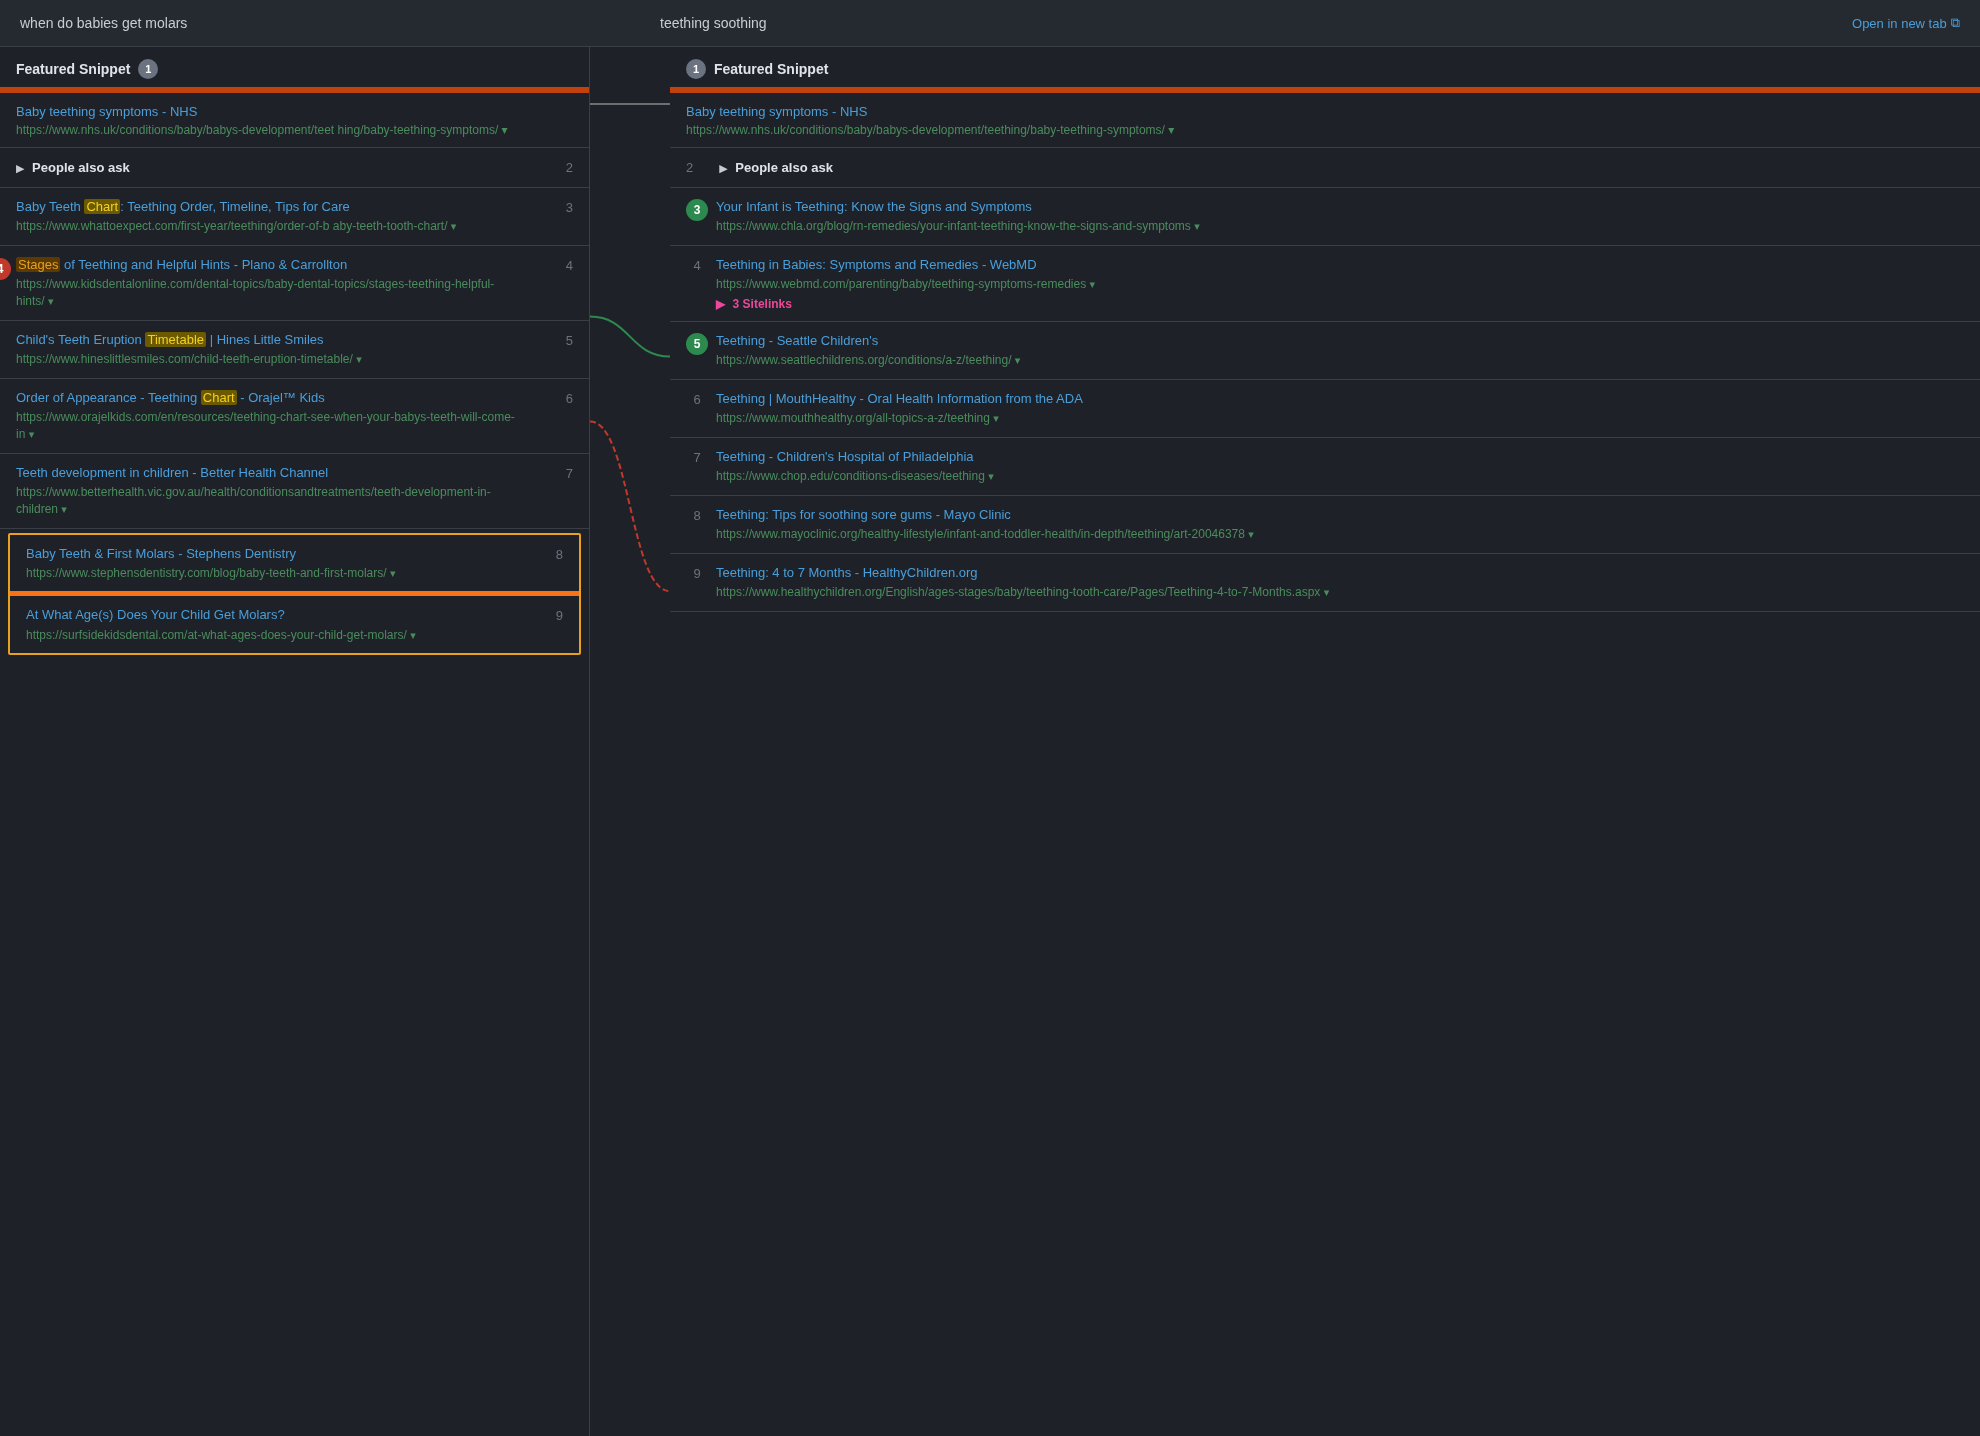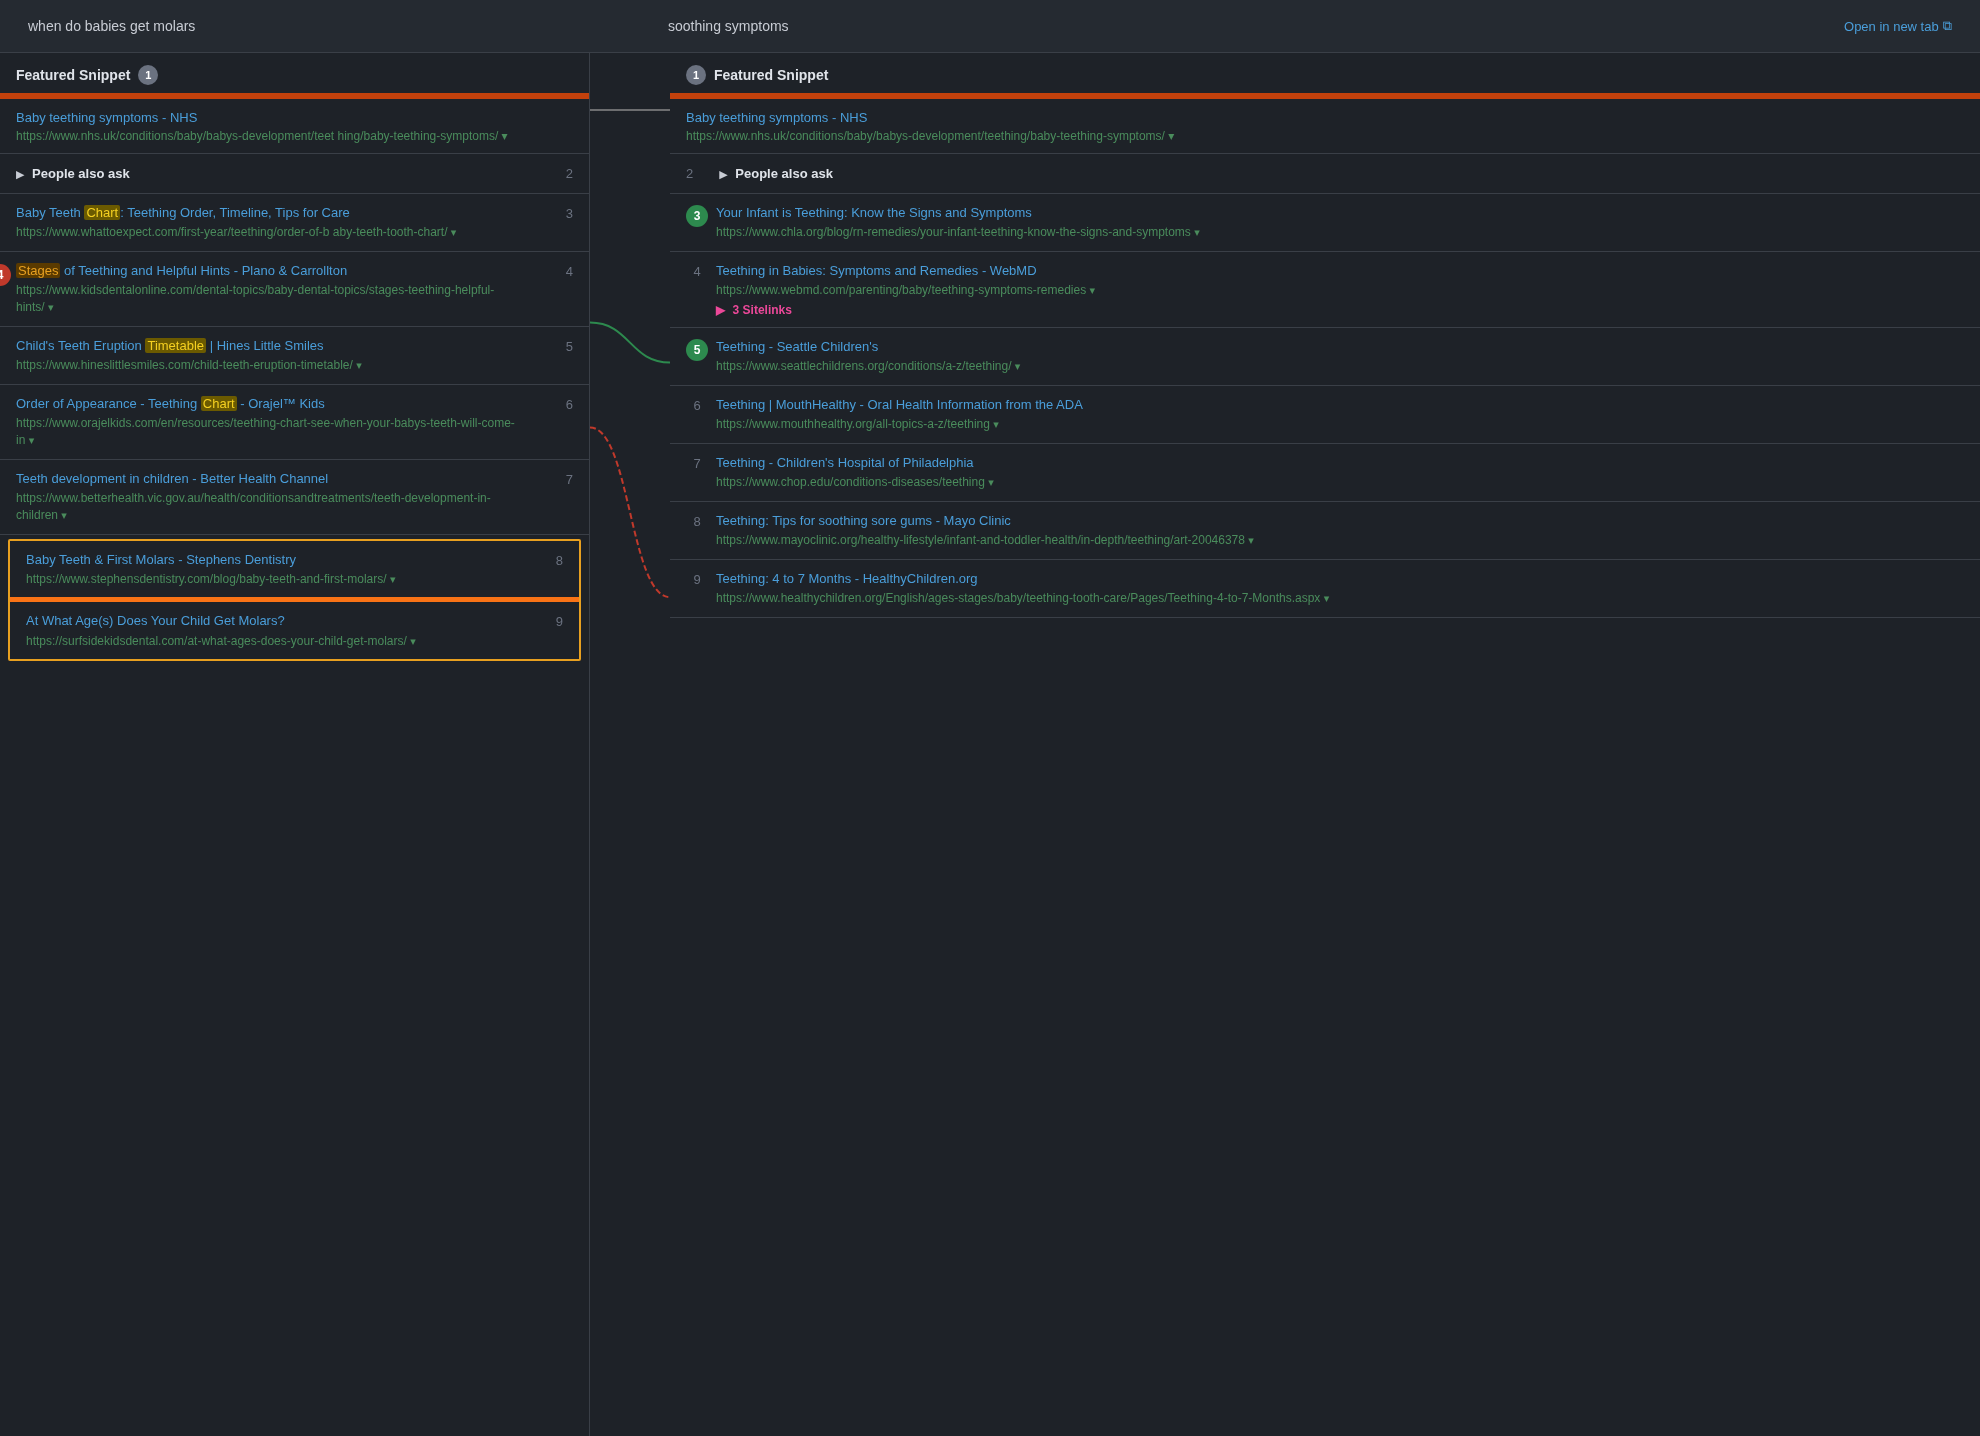--- a/index.html
+++ b/index.html
@@ -11,22 +11,22 @@
       min-height: 1436px;
       width: 1980px;
       overflow-x: hidden;
     }
 
     .top-bar {
       display: flex;
       align-items: center;
       background: #252a31;
       border-bottom: 1px solid #3a3f47;
-      height: 53px;
-      padding: 0 28px;
+      height: 47px;
+      padding: 0 20px;
     }
 
     .query-left {
       color: #c8ccd4;
       font-size: 14px;
       font-weight: 500;
       flex: 0 0 580px;
     }
 
     .query-right-container {
@@ -204,21 +204,21 @@
       flex-shrink: 0;
       margin-top: 1px;
     }
   </style>
 </head>
 <body>
 
 <div class="top-bar">
   <div class="query-left">when do babies get molars</div>
   <div class="query-right-container">
-    <div class="query-right">soothing symptoms</div>
+    <div class="query-right">teething soothing</div>
     <div class="open-new-tab">
       <span>Open in new tab</span>
       <span>⧉</span>
     </div>
   </div>
 </div>
 
 <div class="main-content">
 
   <div class="left-panel">

